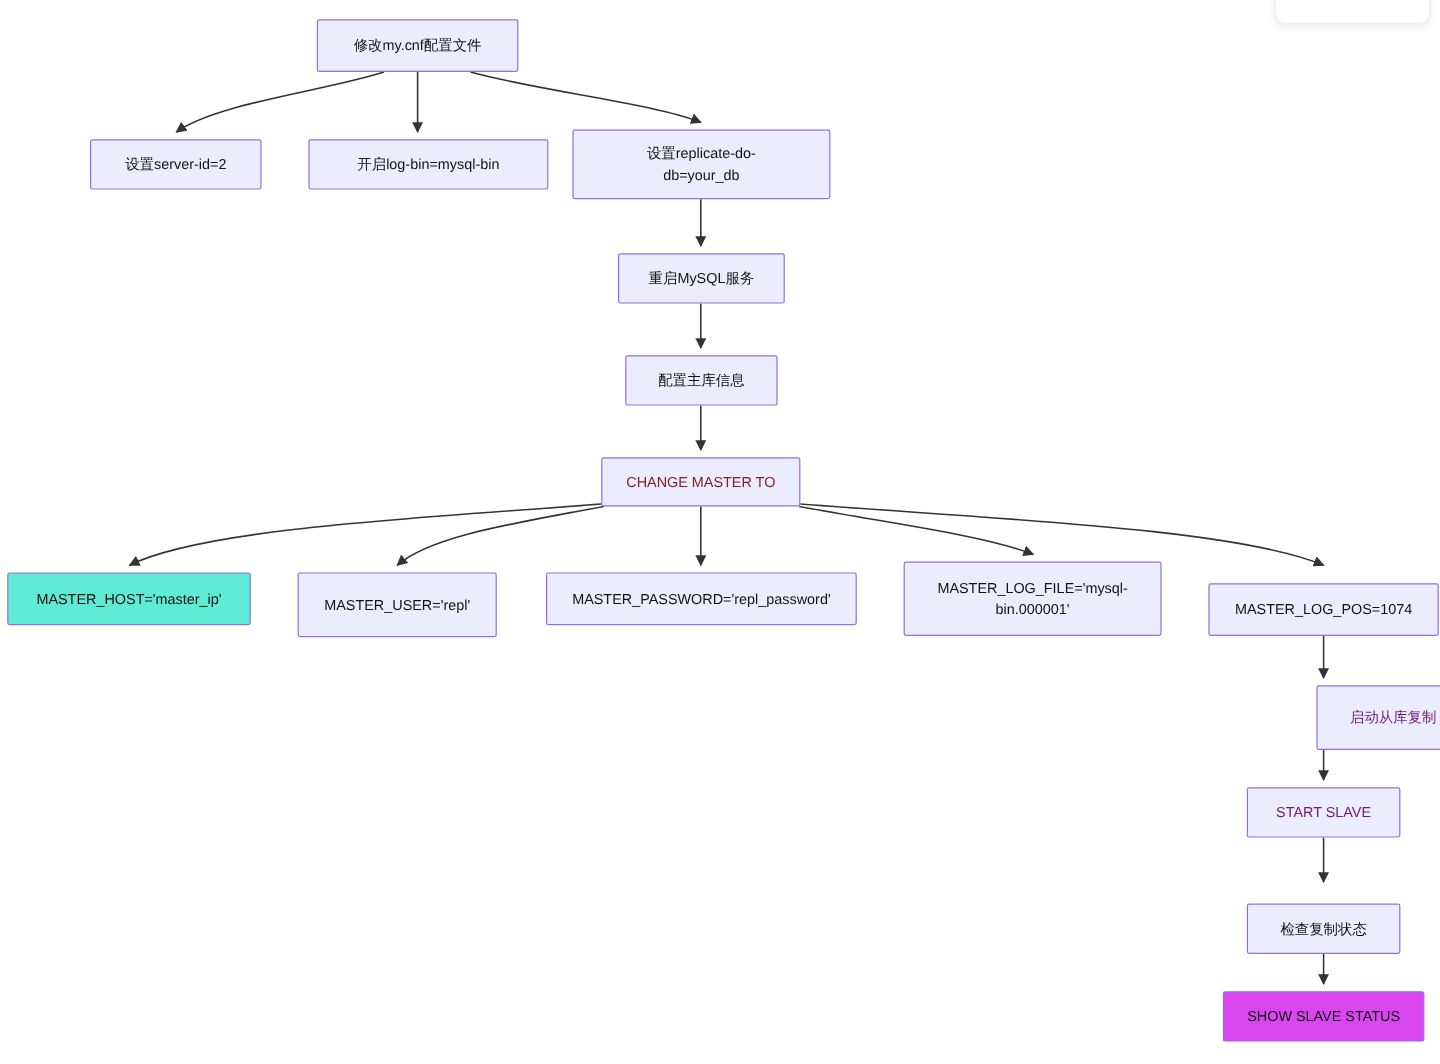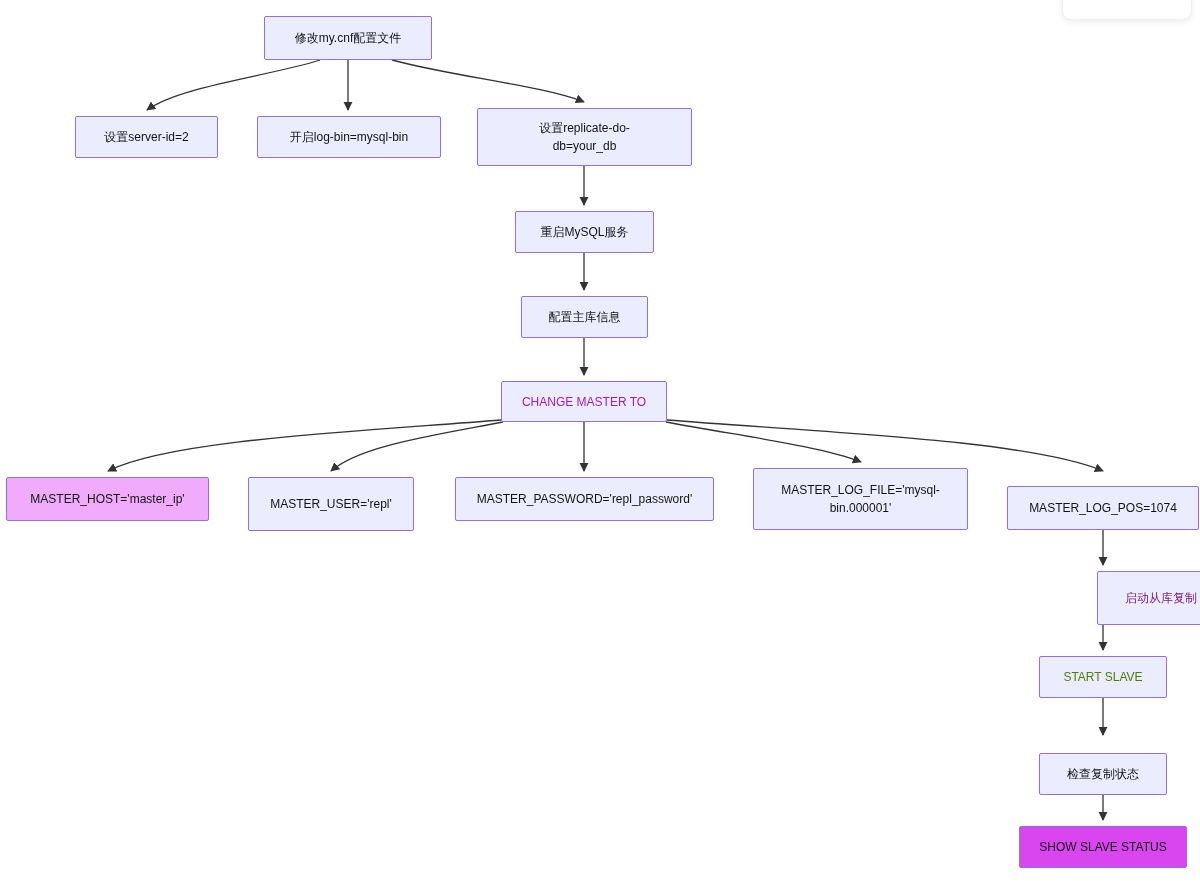--- a/index.html
+++ b/index.html
@@ -91,56 +91,56 @@
       </g>
   </svg>
 
   <div id="nodes">
       <div class="node" style="left: 264px; top: 16px; width: 168px; height: 44px; background: rgb(236, 236, 255); border-color: rgb(147, 112, 219); color: rgb(19, 19, 19);">
         <span class="nlabel">修改my.cnf配置文件</span>
       </div>
       <div class="node" style="left: 75px; top: 116px; width: 143px; height: 42px; background: rgb(236, 236, 255); border-color: rgb(147, 112, 219); color: rgb(19, 19, 19);">
         <span class="nlabel">设置server-id=2</span>
       </div>
-      <div class="node" style="left: 257px; top: 116px; width: 184px; height: 42px; background: rgb(236, 236, 255); border-color: rgb(147, 112, 219); color: rgb(19, 19, 19);">
+      <div class="node" style="left: 257px; top: 116px; width: 200px; height: 42px; background: rgb(236, 236, 255); border-color: rgb(147, 112, 219); color: rgb(19, 19, 19);">
         <span class="nlabel">开启log-bin=mysql-bin</span>
       </div>
       <div class="node" style="left: 477px; top: 108px; width: 215px; height: 58px; background: rgb(236, 236, 255); border-color: rgb(147, 112, 219); color: rgb(19, 19, 19);">
         <span class="nlabel">设置replicate-do-
 db=your_db</span>
       </div>
       <div class="node" style="left: 515px; top: 211px; width: 139px; height: 42px; background: rgb(236, 236, 255); border-color: rgb(147, 112, 219); color: rgb(19, 19, 19);">
         <span class="nlabel">重启MySQL服务</span>
       </div>
       <div class="node" style="left: 521px; top: 296px; width: 127px; height: 42px; background: rgb(236, 236, 255); border-color: rgb(147, 112, 219); color: rgb(19, 19, 19);">
         <span class="nlabel">配置主库信息</span>
       </div>
-      <div class="node" style="left: 501px; top: 381px; width: 166px; height: 41px; background: rgb(236, 236, 255); border-color: rgb(147, 112, 219); color: #a21caf;">
+      <div class="node" style="left: 501px; top: 381px; width: 166px; height: 41px; background: rgb(236, 236, 255); border-color: rgb(147, 112, 219); color: #7f1d1d;">
         <span class="nlabel">CHANGE MASTER TO</span>
       </div>
-      <div class="node" style="left: 6px; top: 477px; width: 203px; height: 44px; background: #f0abfc; border-color: rgb(147, 112, 219); color: rgb(19, 19, 19);">
+      <div class="node" style="left: 6px; top: 477px; width: 203px; height: 44px; background: #5eead4; border-color: rgb(147, 112, 219); color: rgb(19, 19, 19);">
         <span class="nlabel">MASTER_HOST='master_ip'</span>
       </div>
       <div class="node" style="left: 248px; top: 477px; width: 166px; height: 54px; background: rgb(236, 236, 255); border-color: rgb(147, 112, 219); color: rgb(19, 19, 19);">
         <span class="nlabel">MASTER_USER='repl'</span>
       </div>
       <div class="node" style="left: 455px; top: 477px; width: 259px; height: 44px; background: rgb(236, 236, 255); border-color: rgb(147, 112, 219); color: rgb(19, 19, 19);">
         <span class="nlabel">MASTER_PASSWORD='repl_password'</span>
       </div>
       <div class="node" style="left: 753px; top: 468px; width: 215px; height: 62px; background: rgb(236, 236, 255); border-color: rgb(147, 112, 219); color: rgb(19, 19, 19);">
         <span class="nlabel">MASTER_LOG_FILE='mysql-
 bin.000001'</span>
       </div>
       <div class="node" style="left: 1007px; top: 486px; width: 192px; height: 44px; background: rgb(236, 236, 255); border-color: rgb(147, 112, 219); color: rgb(19, 19, 19);">
         <span class="nlabel">MASTER_LOG_POS=1074</span>
       </div>
       <div class="node" style="left: 1097px; top: 571px; width: 128px; height: 54px; background: rgb(236, 236, 255); border-color: rgb(147, 112, 219); color: #701a75;">
         <span class="nlabel">启动从库复制</span>
       </div>
-      <div class="node" style="left: 1039px; top: 656px; width: 128px; height: 42px; background: rgb(236, 236, 255); border-color: rgb(147, 112, 219); color: #4d7c0f;">
+      <div class="node" style="left: 1039px; top: 656px; width: 128px; height: 42px; background: rgb(236, 236, 255); border-color: rgb(147, 112, 219); color: #701a75;">
         <span class="nlabel">START SLAVE</span>
       </div>
       <div class="node" style="left: 1039px; top: 741px; width: 128px; height: 42px; background: rgb(236, 236, 255); border-color: rgb(147, 112, 219); color: rgb(19, 19, 19); margin-top: 12px;">
         <span class="nlabel">检查复制状态</span>
       </div>
       <div class="node" style="left: 1019px; top: 826px; width: 168px; height: 42px; background: #d946ef; border-color: rgb(147, 112, 219); color: rgb(19, 19, 19);">
         <span class="nlabel">SHOW SLAVE STATUS</span>
       </div>
     </div>
 

